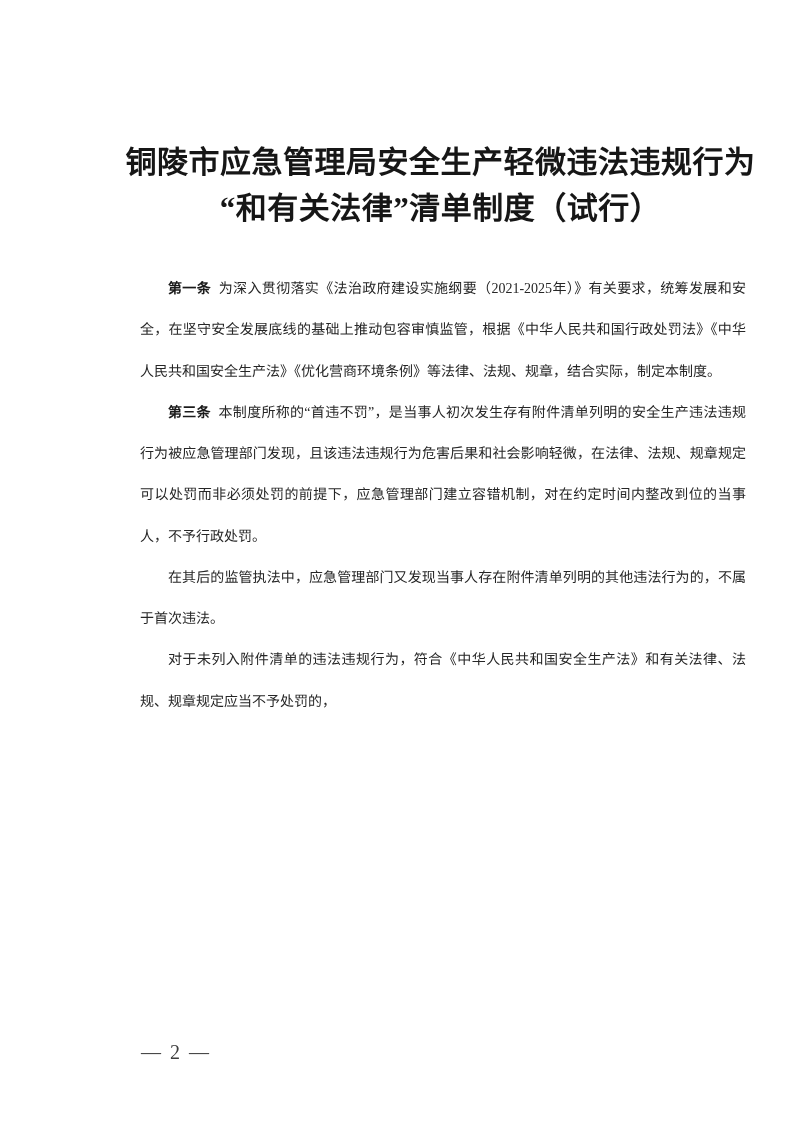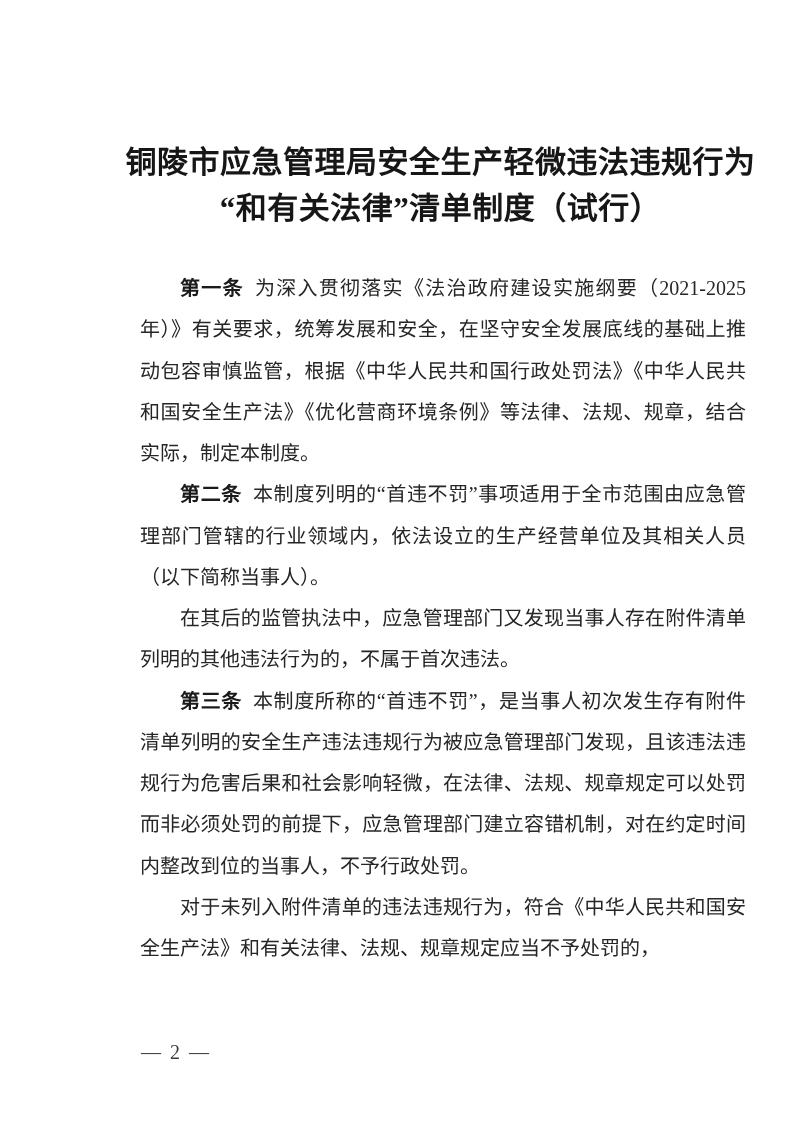--- a/index.html
+++ b/index.html
@@ -22,21 +22,21 @@
     text-align: center;
     font-weight: 700;
     font-size: 31px;
     line-height: 46px;
     color: #161616;
     letter-spacing: 0.5px;
   }
   .body-text {
     margin: 36px auto 0 96px;
     width: 606px;
-    font-size: 20px;
+    font-size: 14px;
     line-height: 41.25px;
     text-align: justify;
     text-justify: inter-ideograph;
     color: #262626;
   }
   .body-text p {
     margin: 0;
     padding: 0;
     text-indent: 2em;
   }
@@ -61,24 +61,23 @@
 <div class="page">
 
   <div class="title-block">
     <div>铜陵市应急管理局安全生产轻微违法违规行为</div>
     <div>“和有关法律”清单制度（试行）</div>
   </div>
 
   <div class="body-text">
     <p><span class="article-label">第一条</span><span>为深入贯彻落实《法治政府建设实施纲要（2021-2025年）》有关要求，统筹发展和安全，在坚守安全发展底线的基础上推动包容审慎监管，根据《中华人民共和国行政处罚法》《中华人民共和国安全生产法》《优化营商环境条例》等法律、法规、规章，结合实际，制定本制度。</span></p>
 
-    <p><span class="article-label">第二条</span><span>本制度列明的“首违不罚”事项适用于全市范围由应急管理部门管辖的行业领域内，依法设立的生产经营单位及其相关人员（以下简称当事人）。</span></p>
+
+    <p><span class="article-label">第三条</span><span>本制度所称的“首违不罚”，是当事人初次发生存有附件清单列明的安全生产违法违规行为被应急管理部门发现，且该违法违规行为危害后果和社会影响轻微，在法律、法规、规章规定可以处罚而非必须处罚的前提下，应急管理部门建立容错机制，对在约定时间内整改到位的当事人，不予行政处罚。</span></p>
 
     <p><span>在其后的监管执法中，应急管理部门又发现当事人存在附件清单列明的其他违法行为的，不属于首次违法。</span></p>
-
-    <p><span class="article-label">第三条</span><span>本制度所称的“首违不罚”，是当事人初次发生存有附件清单列明的安全生产违法违规行为被应急管理部门发现，且该违法违规行为危害后果和社会影响轻微，在法律、法规、规章规定可以处罚而非必须处罚的前提下，应急管理部门建立容错机制，对在约定时间内整改到位的当事人，不予行政处罚。</span></p>
 
     <p><span>对于未列入附件清单的违法违规行为，符合《中华人民共和国安全生产法》和有关法律、法规、规章规定应当不予处罚的，</span></p>
   </div>
 
   <div class="page-footer">— 2 —</div>
 
 </div>
 
 </body></html>

